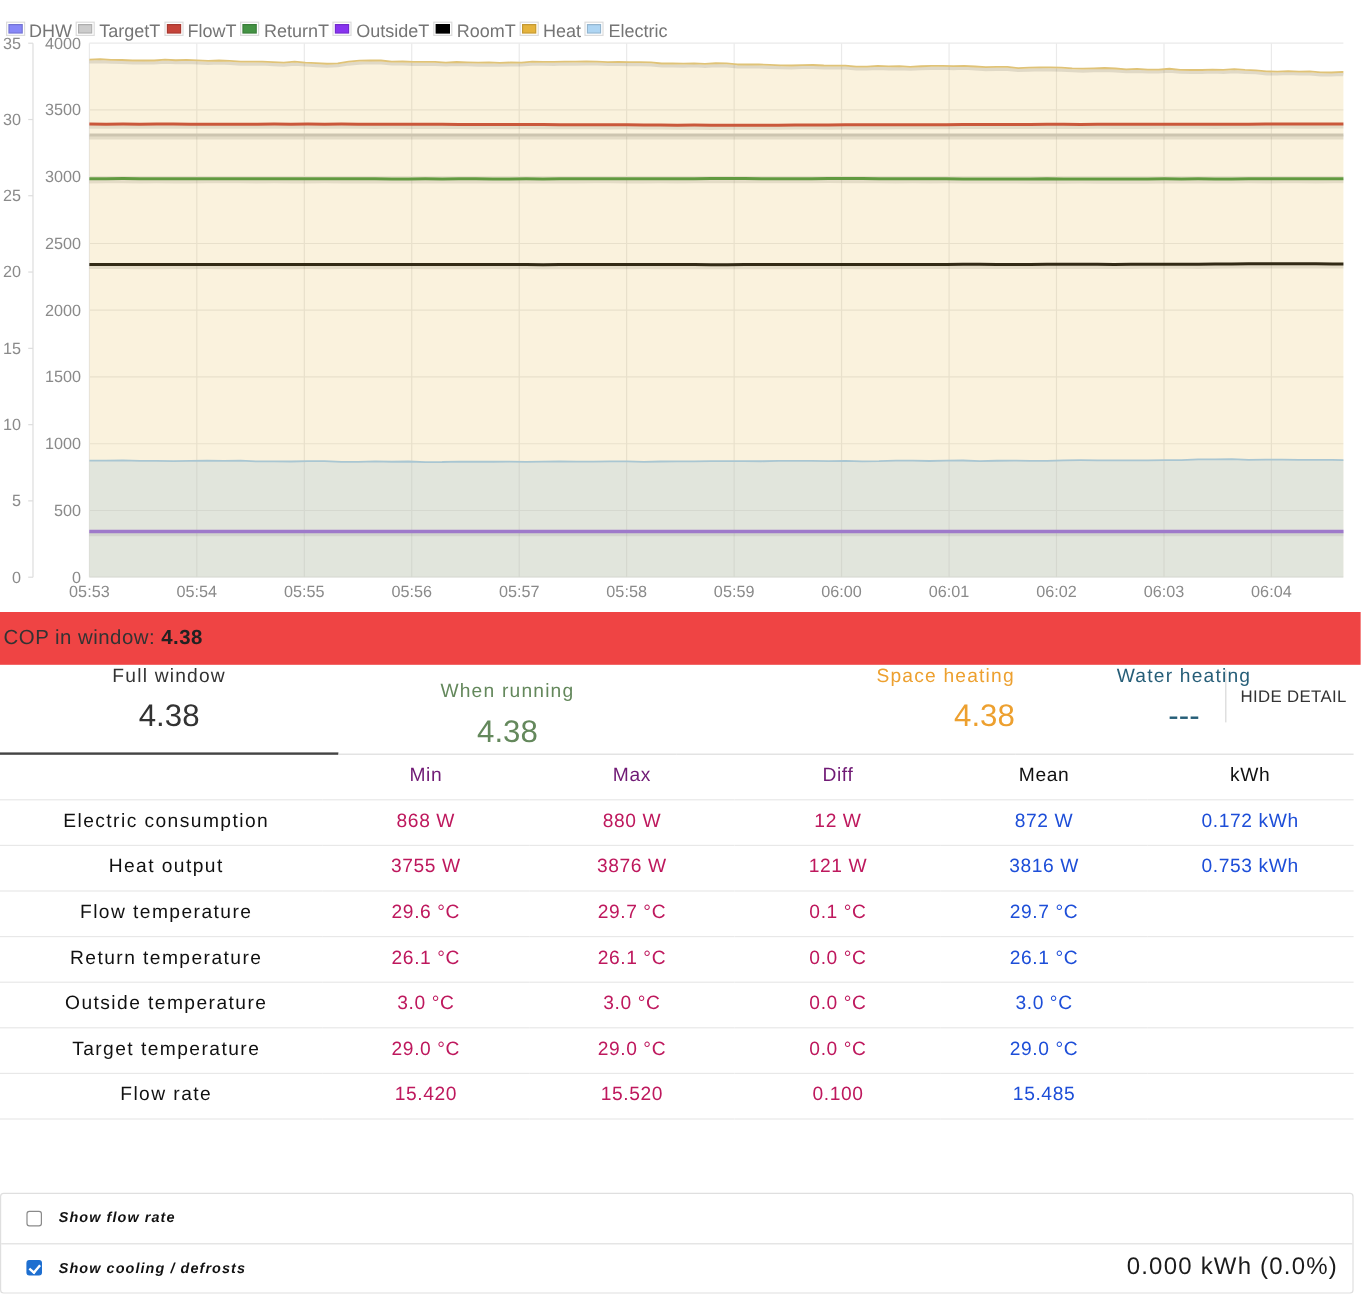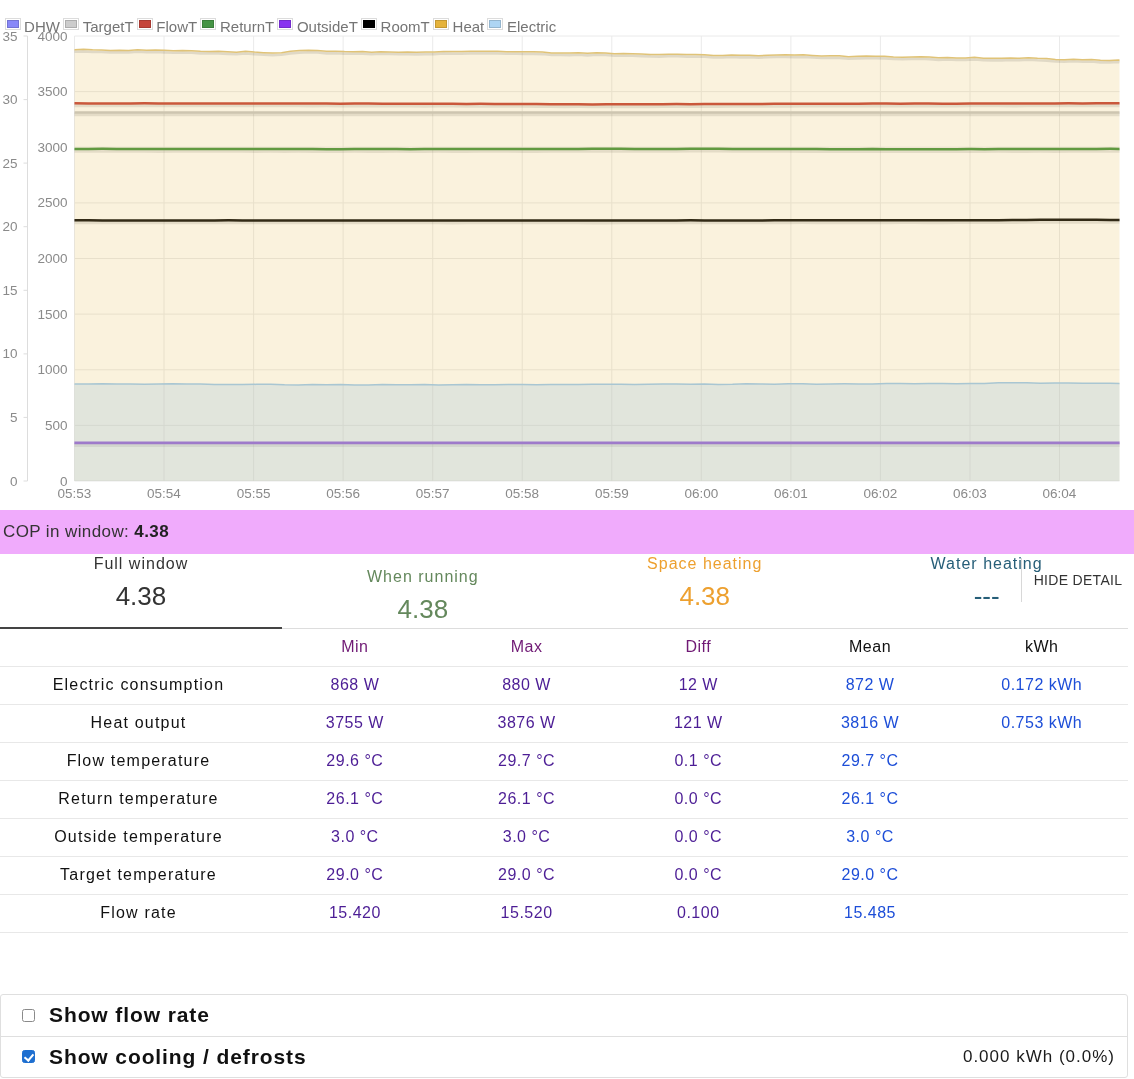--- a/index.html
+++ b/index.html
@@ -1,50 +1,50 @@
 <!DOCTYPE html>
 <html><head><meta charset="utf-8">
 <style>
 * { margin:0; padding:0; box-sizing:border-box; }
 html,body { width:1134px; height:1079px; background:#fff; font-family:"Liberation Sans", sans-serif; position:relative; overflow:hidden; }
 .legend { position:absolute; top:5px; left:4.5px; height:22px; display:flex; align-items:center; font-size:15px; color:#757575; }
 .li { display:flex; align-items:flex-start; margin-right:3.2px;margin-top:20px; }
 .lb { width:16px; height:12px; border:1px solid #dcdcdc; background:#fff; padding:1px; display:inline-block; margin-right:3.6px; flex:none; }
 .lb > span { display:block; width:100%; height:100%; box-shadow:inset 0 0 0 1px rgba(0,0,0,0.15); }
-.copbar { position:absolute; top:510.3px; left:0; width:1134px; height:44px; background:#f0abfc; font-size:17px; color:#333; letter-spacing:0.4px; }
+.copbar { position:absolute; top:510.3px; left:0; width:1134px; height:44px; background:#ef4444; font-size:17px; color:#333; letter-spacing:0.4px; }
 .copbar .txt { position:absolute; left:3px; top:0; line-height:44px; }
 .copbar b { color:#222; }
 .hidebtn { position:absolute; right:0; top:0; width:113px; height:44px; border-left:1px solid #d8d8d8; text-align:center; line-height:44px; font-size:14px; color:#333; letter-spacing:0.3px;margin-top:48px; }
 .tabs { position:absolute; top:555px; left:0; width:1127.6px; height:74px; display:flex; }
 .tab { width:281.9px; text-align:center; padding-top:0; border-bottom:1px solid #ddd; }
 .tab.active { border-bottom:2px solid #444; }
 .tab .t { font-size:16px; letter-spacing:1px; }
 .tab .v { font-size:26px; margin-top:8px; }
 .c-full { color:#333; }
 .c-run { color:#64885c;margin-top:13px; }
-.c-space { color:#eda02f; }
+.c-space { color:#eda02f;text-align:right; }
 .c-water { color:#265e78; }
 table.stats { position:absolute; top:629px; left:0; width:1127.6px; border-collapse:collapse; table-layout:fixed; font-size:16px; }
 table.stats col.c0 { width:269px; }
 table.stats col.cn { width:171.72px; }
 table.stats th { font-weight:normal; color:#701a75; text-align:center; height:37px; padding:0; letter-spacing:0.5px; }
 table.stats th.b { font-weight:normal; color:#111; }
 table.stats td { text-align:center; height:38px; padding:0; border-top:1px solid #e8e8e8; letter-spacing:0.5px; }
 table.stats td.lab { text-align:center; padding-left:8px; color:#111; letter-spacing:1.2px; }
-table.stats td.g { color:#4c1d95; }
+table.stats td.g { color:#be185d; }
 table.stats td.d { color:#1d4ed8; }
 table.stats tr:last-child td { border-bottom:1px solid #e8e8e8; }
 .checks { position:absolute; top:993.5px; left:0; width:1128px; border:1px solid #dfdfdf; border-radius:3px; }
 .chkrow { position:relative; height:41px; }
 .chkrow.r2 { height:41px; border-top:1px solid #dfdfdf; }
 .chkrow .box { position:absolute; left:21px; top:50%; margin-top:-6.5px; width:13px; height:13px; border:1.5px solid #8a8a8a; border-radius:2.5px; background:#fff; }
 .chkrow .box.on { background:#1e6fd0; border-color:#1e6fd0; }
 .chkrow .box.on:after { content:""; position:absolute; left:3px; top:0.5px; width:4px; height:7px; border:solid #fff; border-width:0 2px 2px 0; transform:rotate(40deg); }
-.chkrow .lbl { position:absolute; left:48px; top:50%; transform:translateY(-52%); font-size:21px; font-weight:bold; color:#111; letter-spacing:0.9px; }
-.chkrow .rtxt { position:absolute; right:12px; top:50%; transform:translateY(-52%); font-size:17px; color:#1b1b1b; letter-spacing:1px; }
+.chkrow .lbl { position:absolute; left:48px; top:50%; transform:translateY(-52%); font-size:12px; font-weight:bold; color:#111; letter-spacing:0.9px;font-style:italic; }
+.chkrow .rtxt { position:absolute; right:12px; top:50%; transform:translateY(-52%); font-size:20px; color:#1b1b1b; letter-spacing:1px; }
 </style></head>
 <body>
 <svg width="1134" height="510" viewBox="0 0 1134 510" style="position:absolute;top:0;left:0">
 <g stroke="#eaeaea" stroke-width="1">
 <line x1="74.5" y1="36.0" x2="74.5" y2="481.0"></line>
 <line x1="164.0" y1="36.0" x2="164.0" y2="481.0"></line>
 <line x1="253.6" y1="36.0" x2="253.6" y2="481.0"></line>
 <line x1="343.1" y1="36.0" x2="343.1" y2="481.0"></line>
 <line x1="432.7" y1="36.0" x2="432.7" y2="481.0"></line>
 <line x1="522.2" y1="36.0" x2="522.2" y2="481.0"></line>

